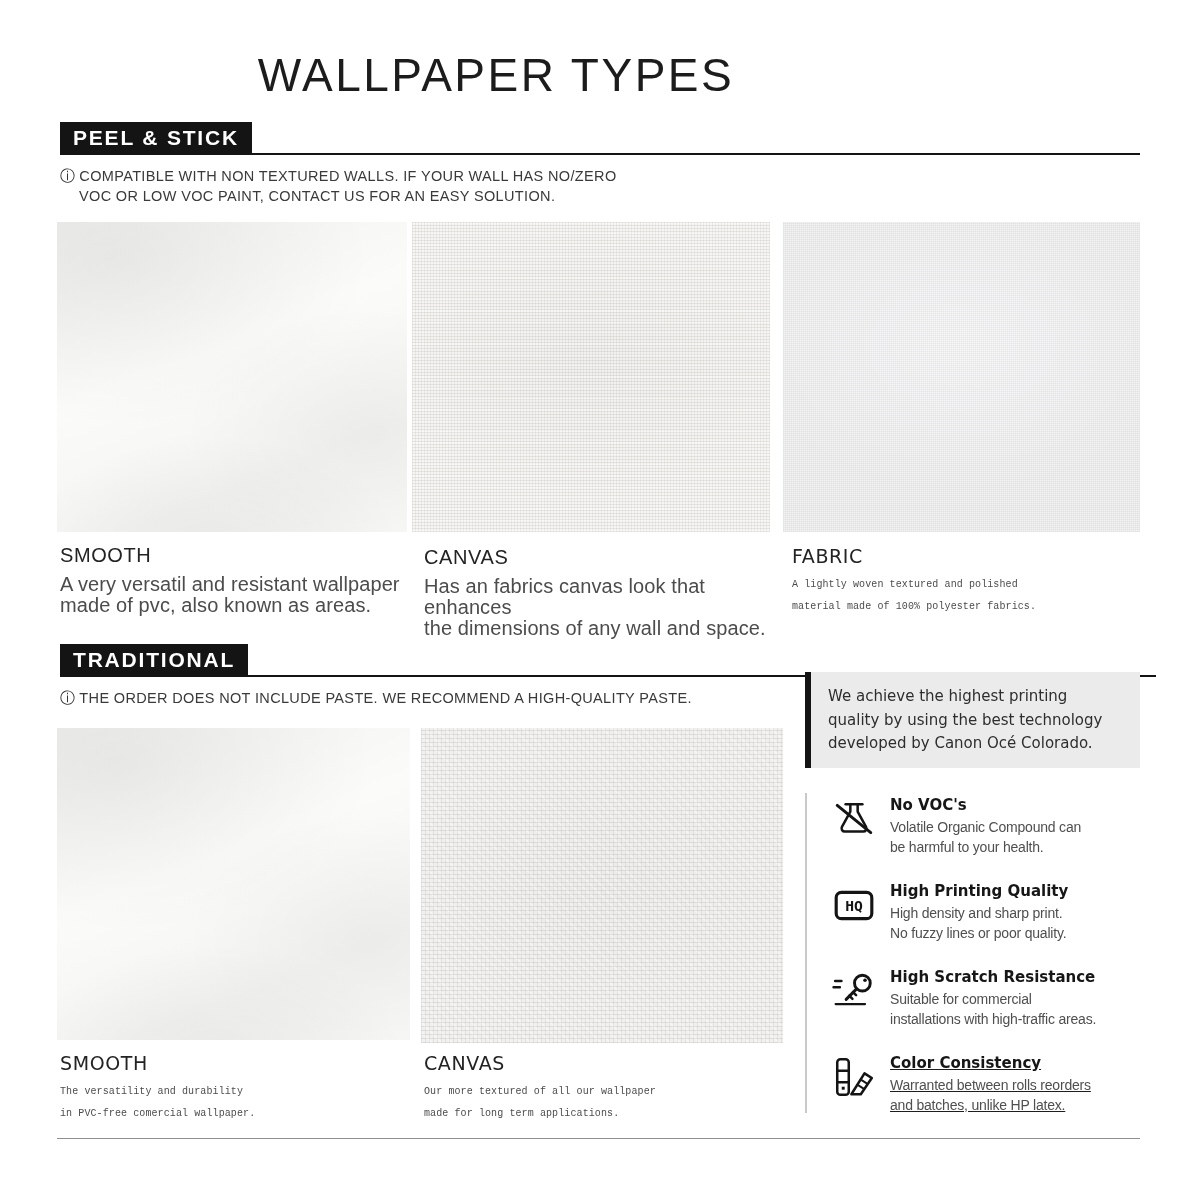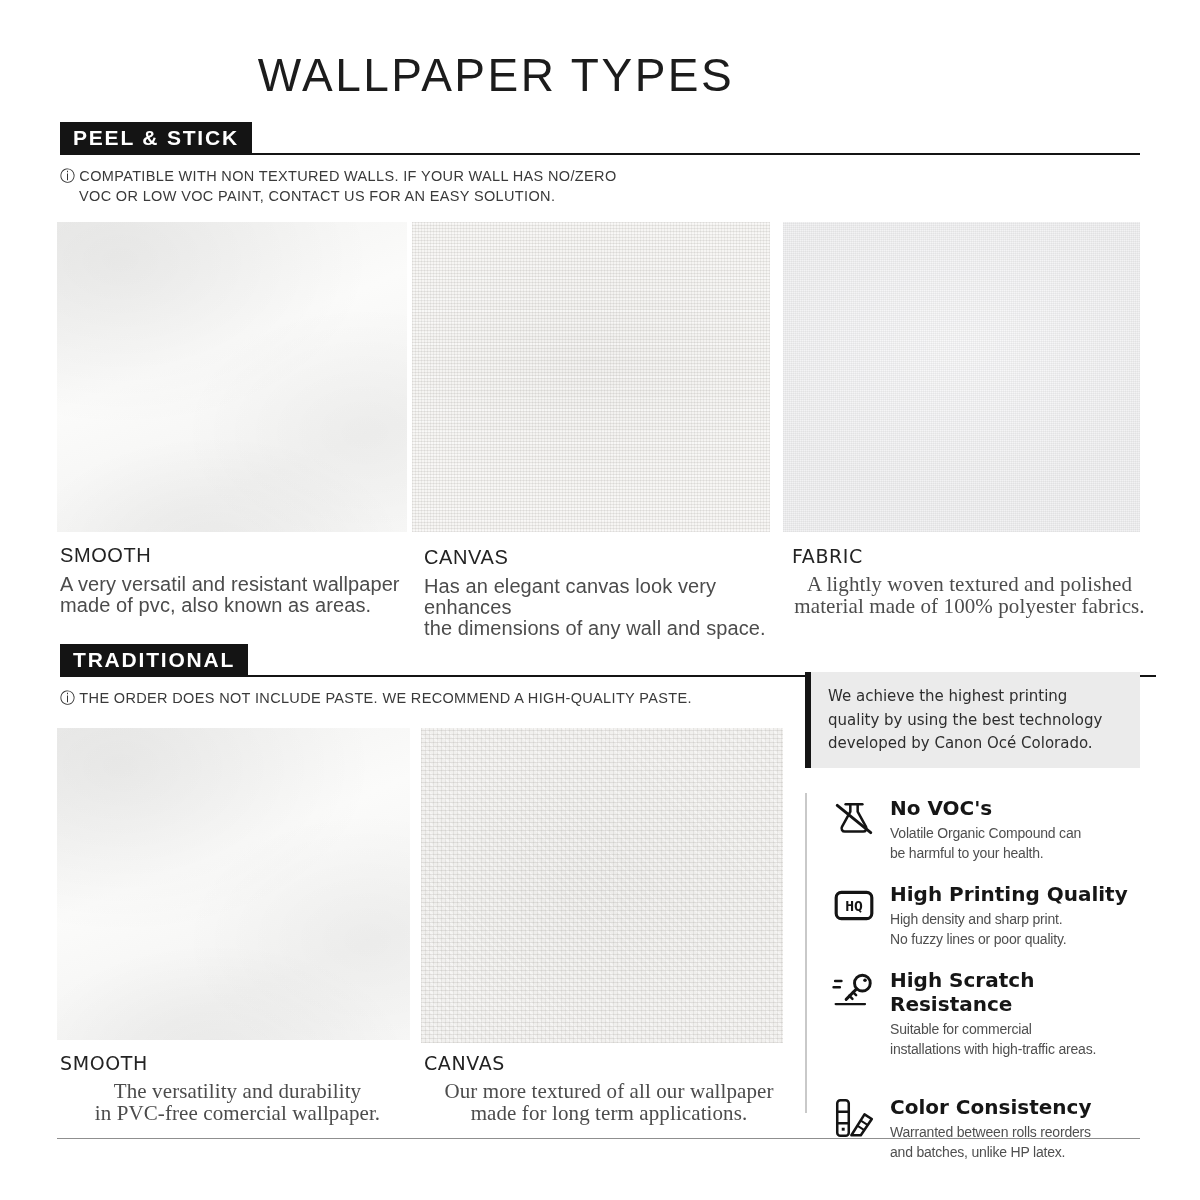--- a/index.html
+++ b/index.html
@@ -51,32 +51,32 @@
       repeating-linear-gradient(90deg, rgba(95,90,82,.09) 0 1px, transparent 1px 4px),
       repeating-linear-gradient(45deg, rgba(255,255,255,.35) 0 2px, transparent 2px 7px),
       radial-gradient(80% 60% at 50% 50%, rgba(0,0,0,.02), transparent 75%);
   }
 
   
   .caption{position:absolute;}
   .cap-name{font-size:20px;font-weight:500;letter-spacing:.6px;color:#232323;margin:0 0 7px 0;}
   .cap-desc{font-size:20px;color:#4c4c4c;line-height:21px;letter-spacing:.1px;}
   .rounded-f .cap-name{font-family:"DejaVu Sans",sans-serif;font-size:19px;}
-  .rounded-f .cap-desc{font-family:Liberation Serif, serif;font-size:21px;line-height:21.5px;text-align:center;}
+  .rounded-f .cap-desc{font-family:Liberation Mono, monospace;font-size:10px;line-height:21.5px;}
 
   
   .quote-bar{position:absolute;left:805px;top:672px;width:6px;height:96px;background:#141414;}
   .quote-box{position:absolute;left:811px;top:672px;width:329px;height:96px;background:#ebebeb;
              font-family:"DejaVu Sans",sans-serif;font-size:15px;line-height:23.5px;color:#2e2e2e;
              padding:13px 0 0 17px;box-sizing:border-box;}
   .feat-vline{position:absolute;left:805px;top:793px;width:2px;height:320px;background:#c9c9c9;}
   .feature{position:absolute;left:830px;width:316px;}
   .feature .f-icon{position:absolute;left:2px;top:1px;width:44px;height:44px;}
   .feature .f-text{margin-left:60px;}
-  .feature .f-title{font-family:"DejaVu Sans",sans-serif;font-size:20px;font-weight:700;color:#161616;margin:0 0 4px 0;}
+  .feature .f-title{font-family:"DejaVu Sans",sans-serif;font-size:15px;font-weight:700;color:#161616;margin:0 0 4px 0;}
   .feature .f-desc{font-size:14px;line-height:19.5px;color:#4f4f4f;letter-spacing:-.2px;}
 
   .bottom-divider{position:absolute;left:57px;top:1138px;width:1083px;height:1px;background:#8f8f8f;}
 
   svg{display:block;}
   .stroke{fill:none;stroke:#141414;stroke-width:2.4;stroke-linecap:round;stroke-linejoin:round;}
 </style>
 </head>
 <body>
 
@@ -100,21 +100,21 @@
   <div class="caption" style="left:60px;top:544px;width:355px;">
     <div class="cap-name">SMOOTH</div>
     <div class="cap-desc">
       <span style="display:block;">A very versatil and resistant wallpaper</span>
       <span style="display:block;">made of pvc, also known as areas.</span>
     </div>
   </div>
   <div class="caption" style="left:424px;top:546px;width:360px;">
     <div class="cap-name">CANVAS</div>
     <div class="cap-desc">
-      <span style="display:block;">Has an elegant canvas look very enhances</span>
+      <span style="display:block;">Has an fabrics canvas look that enhances</span>
       <span style="display:block;">the dimensions of any wall and space.</span>
     </div>
   </div>
   <div class="caption rounded-f" style="left:792px;top:545px;width:355px;">
     <div class="cap-name">FABRIC</div>
     <div class="cap-desc">
       <span style="display:block;">A lightly woven textured and polished</span>
       <span style="display:block;">material made of 100% polyester fabrics.</span>
     </div>
   </div>
@@ -200,21 +200,21 @@
     </span>
     <div class="f-text">
       <div class="f-title">High Scratch Resistance</div>
       <div class="f-desc">
         <span style="display:block;">Suitable for commercial</span>
         <span style="display:block;">installations with high-traffic areas.</span>
       </div>
     </div>
   </div>
 
-  <div class="feature" style="top:1095px;">
+  <div class="feature" style="top:1054px;text-decoration:underline;">
     <span class="f-icon">
       <svg width="44" height="44" viewBox="0 0 42 42">
         <rect class="stroke" x="5" y="4" width="11" height="34" rx="3"></rect>
         <path class="stroke" d="M5 15 h11 M5 26 h11"></path>
         <rect x="9.3" y="30.3" width="2.8" height="2.8" fill="#141414"></rect>
         <path class="stroke" d="M18.5 37.5 L31 17.5 l7 4.5 L27.5 37.5 Z"></path>
         <path class="stroke" style="stroke-width:1.8" d="M24.5 28.5 l6 3.8 M27.5 23.5 l6 3.8"></path>
       </svg>
     </span>
     <div class="f-text">

